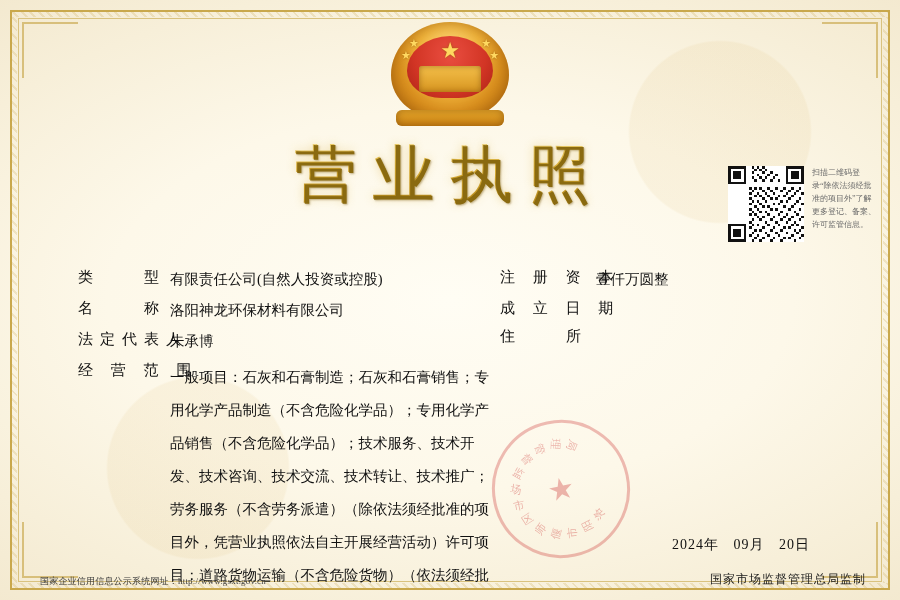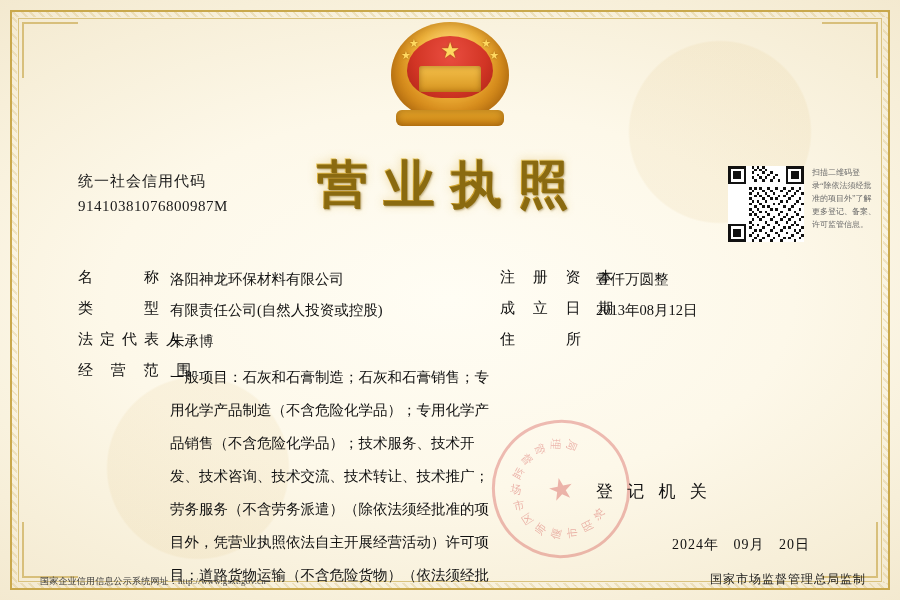--- a/index.html
+++ b/index.html
@@ -122,24 +122,24 @@
     border-radius: 6px;
     background: linear-gradient(#e8a92c, #c98113);
     box-shadow: inset 0 0 8px rgba(120,70,8,.6);
   }
 
   
   .title {
     position: absolute;
     left: 50%;
     transform: translateX(-50%);
-    top: 150px;
-    font-size: 51px;
+    top: 132px;
+    font-size: 62px;
     letter-spacing: 16px;
-    font-weight: 700;
+    font-weight: 400;
     color: #caa22c;
     text-shadow:
       1px 1px 0 #8a6a10,
       2px 2px 2px rgba(120,90,20,.45),
       0 0 10px rgba(220,180,70,.45);
     background: linear-gradient(#f6e08a 0%, #d6a92e 45%, #a87c15 100%);
     -webkit-background-clip: text;
     background-clip: text;
     -webkit-text-fill-color: transparent;
     white-space: nowrap;
@@ -328,24 +328,20 @@
     <div class="star-s s1">★</div>
     <div class="star-s s2">★</div>
     <div class="star-s s3">★</div>
     <div class="star-s s4">★</div>
     <div class="gate"></div>
     <div class="base"></div>
   </div>
 
   <div class="title">营业执照</div>
 
-  <div class="credit">
-    <div class="label">统一社会信用代码</div>
-    <div class="value">91410381076800987M</div>
-  </div>
 
   <div class="qr-wrap">
     <svg class="qr" viewBox="0 0 29 29" shape-rendering="crispEdges">
       <rect width="29" height="29" fill="#ffffff"></rect>
       <g fill="#111111">
         <rect x="0" y="0" width="7" height="1"></rect>
           <rect x="0" y="6" width="7" height="1"></rect>
         <rect x="0" y="0" width="1" height="7"></rect>
           <rect x="6" y="0" width="1" height="7"></rect>
         <rect x="2" y="2" width="3" height="3"></rect>
@@ -503,45 +499,44 @@
           <rect x="16" y="28" width="1" height="1"></rect>
           <rect x="20" y="28" width="1" height="1"></rect>
           <rect x="25" y="28" width="1" height="1"></rect>
       </g>
     </svg>
   </div>
   <div class="qr-note">扫描二维码登录“除依法须经批准的项目外”了解更多登记、备案、许可监管信息。</div>
 
   <div class="fields-left">
     <div class="row">
+      <div class="k">类　　型</div>
+      <div class="v">有限责任公司(自然人投资或控股)</div>
+    </div>
+    <div class="row">
       <div class="k">名　　称</div>
       <div class="v">洛阳神龙环保材料有限公司</div>
-    </div>
-    <div class="row">
-      <div class="k">类　　型</div>
-      <div class="v">有限责任公司(自然人投资或控股)</div>
     </div>
     <div class="row">
       <div class="k">法定代表人</div>
       <div class="v">朱承博</div>
     </div>
     <div class="row scope">
       <div class="k">经 营 范 围</div>
       <div class="v">一般项目：石灰和石膏制造；石灰和石膏销售；专用化学产品制造（不含危险化学品）；专用化学产品销售（不含危险化学品）；技术服务、技术开发、技术咨询、技术交流、技术转让、技术推广；劳务服务（不含劳务派遣）（除依法须经批准的项目外，凭营业执照依法自主开展经营活动）许可项目：道路货物运输（不含危险货物）（依法须经批准的项目，经相关部门批准后方可开展经营活动，具体经营项目以相关部门批准文件或许可证件为准）</div>
     </div>
   </div>
 
   <div class="fields-right">
     <div class="row">
       <div class="k">注 册 资 本</div>
       <div class="v">壹仟万圆整</div>
     </div>
     <div class="row">
       <div class="k">成 立 日 期</div>
-      <div class="v">2013年08月12日</div>
     </div>
     <div class="row">
       <div class="k">住　　所</div>
     </div>
   </div>
 
   <div class="seal">
     <div class="star">★</div>
     <div class="ring-text">
         <span style="transform: rotate(-215deg) translate(0px, -50px) rotate(90deg);">洛</span>
@@ -553,21 +548,20 @@
         <span style="transform: rotate(-90deg) translate(0px, -50px) rotate(90deg);">市</span>
         <span style="transform: rotate(-69.1667deg) translate(0px, -50px) rotate(90deg);">场</span>
         <span style="transform: rotate(-48.3333deg) translate(0px, -50px) rotate(90deg);">监</span>
         <span style="transform: rotate(-27.5deg) translate(0px, -50px) rotate(90deg);">督</span>
         <span style="transform: rotate(-6.66667deg) translate(0px, -50px) rotate(90deg);">管</span>
         <span style="transform: rotate(14.1667deg) translate(0px, -50px) rotate(90deg);">理</span>
         <span style="transform: rotate(35deg) translate(0px, -50px) rotate(90deg);">局</span>
       </div>
   </div>
 
-  <div class="registrar">登 记 机 关</div>
   <div class="reg-date">
     <span>2024年</span>
     <span>09月</span>
     <span>20日</span>
   </div>
 
   <div class="foot-left">国家企业信用信息公示系统网址：http://www.gsxt.gov.cn</div>
   <div class="foot-right">国家市场监督管理总局监制</div>
 
 </div>

